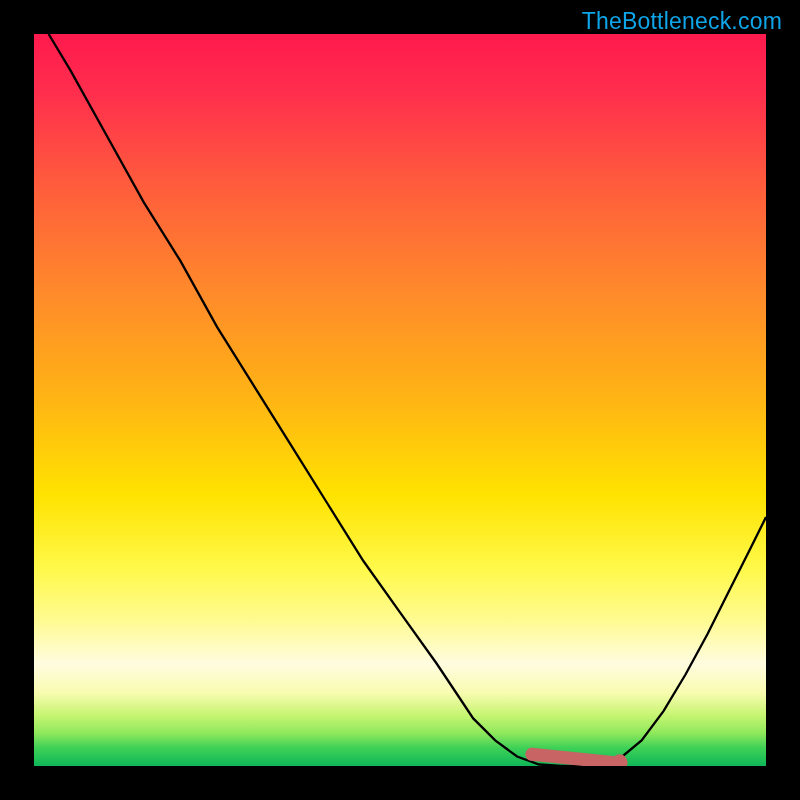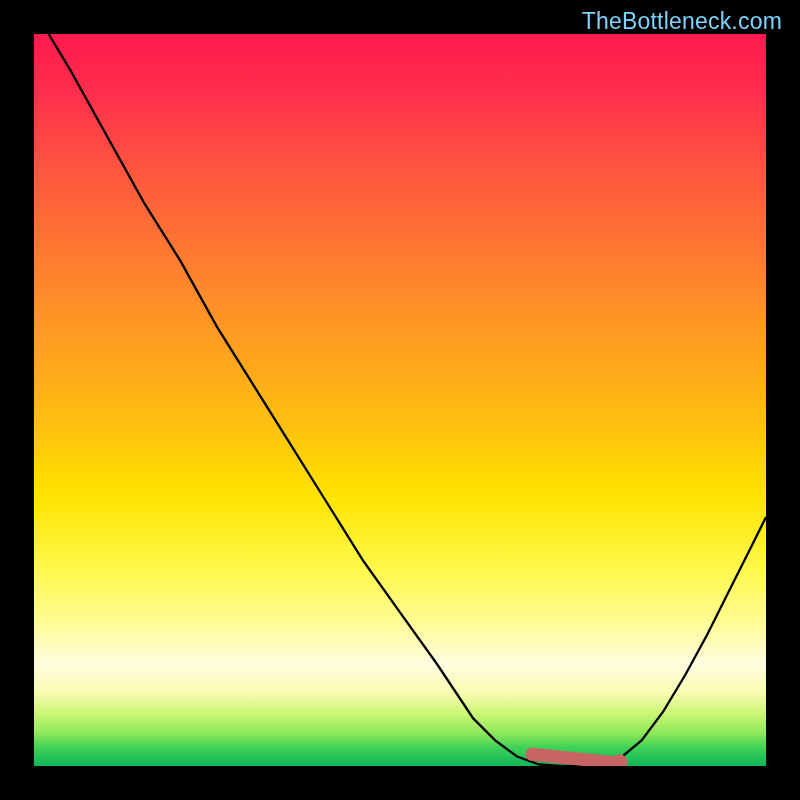--- a/index.html
+++ b/index.html
@@ -50,21 +50,21 @@
     position: absolute;
     left: 0; top: 0;
     width: 100%;
     height: 100%;
     overflow: visible;
   }
   .watermark {
     position: absolute;
     top: 8px;
     right: 18px;
-    color: #7dd3fc;
+    color: #0ea5e9;
     font-size: 23px;
     letter-spacing: 0.2px;
     user-select: none;
     margin-left: 41px;
   }
 </style>
 </head>
 <body>
 
 <div class="frame">

